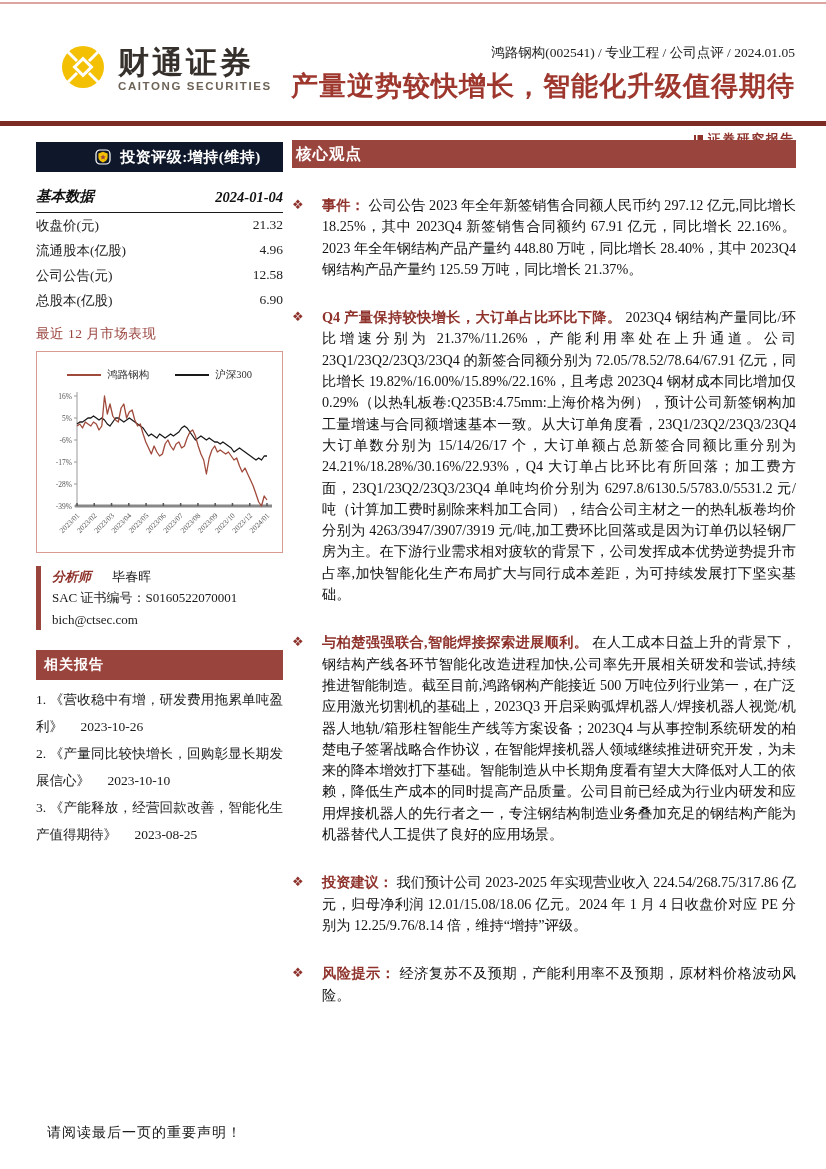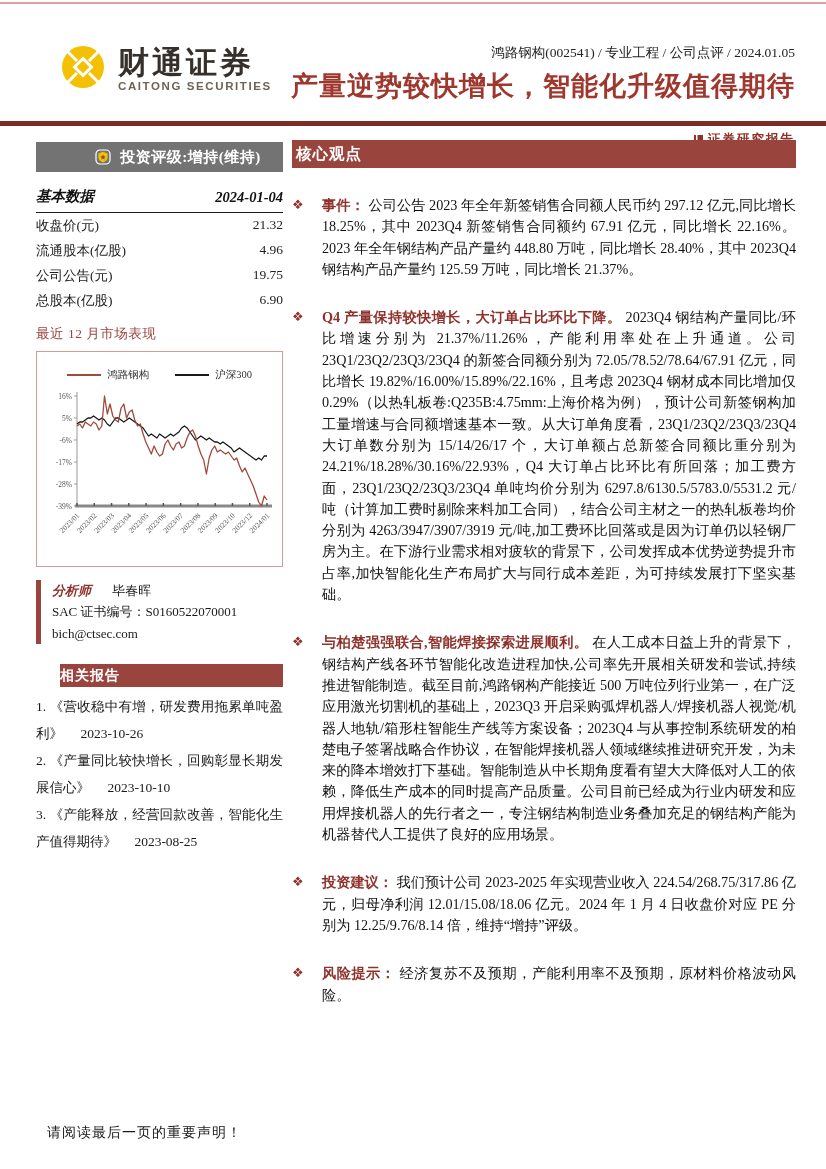--- a/index.html
+++ b/index.html
@@ -13,31 +13,31 @@
   .brand-text .en { font-size:11.5px; color:#6d6357; letter-spacing:1.6px; font-family:"Liberation Sans",sans-serif; font-weight:bold; }
   .head-meta { position:absolute; right:31px; top:44px; font-size:13.5px; color:#222; }
   .page-title { position:absolute; right:31px; top:68px; font-size:27px; font-weight:bold; color:#9e372e; letter-spacing:1px; }
   .thick-rule { position:absolute; top:121px; left:0; width:826px; height:5px; background:#7d2b25; }
   .badge-row { position:absolute; right:31px; top:131px; display:flex; align-items:center; gap:5px; }
   .badge-sq { width:9px; height:9px; background:#8e322b; border-left:2px solid #8e322b; box-shadow:inset 1.5px -1.5px 0 #fff; }
   .badge-txt { font-size:12.5px; font-weight:bold; color:#8e322b; letter-spacing:2px; }
 
   
   .left-col { position:absolute; left:36px; top:142px; width:247px; }
-  .rating-banner { height:30px; background:#737373; color:#fff; display:flex; align-items:center; justify-content:center; gap:9px; font-weight:bold; font-size:15px; letter-spacing:.5px;padding-left:37px; }
+  .rating-banner { height:30px; background:#0f172a; color:#fff; display:flex; align-items:center; justify-content:center; gap:9px; font-weight:bold; font-size:15px; letter-spacing:.5px;padding-left:37px; }
   .basic-header { display:flex; justify-content:space-between; align-items:flex-end; margin-top:15px; padding-bottom:6px; border-bottom:1.5px solid #1a1a1a; font-weight:bold; font-size:14.5px; color:#111;font-style:italic; }
   .data-row { display:flex; justify-content:space-between; font-size:13.5px; color:#222; padding:3.5px 0; }
   .market-title { margin-top:12px; font-size:13.5px; color:#9a443e; letter-spacing:.5px; }
-  .chart-box { margin-top:8px; border:1px solid #d79b93; padding:16px 4px 14px 4px; }
+  .chart-box { margin-top:8px; border:1px solid #d79b93; padding:16px 4px 0 4px; }
   .legend { display:flex; justify-content:center; gap:26px; font-size:10.5px; color:#333; margin-bottom:6px; }
   .legend-entry { display:flex; align-items:center; gap:6px; }
   .legend-swatch { display:inline-block; width:34px; height:2px; background:#000; }
   .analyst { margin-top:13px; border-left:5px solid #9a443e; padding-left:11px; font-size:13px; line-height:1.65; color:#1a1a1a; }
   .analyst .lbl { font-weight:bold; font-style:italic; color:#8e322b; margin-right:18px; }
-  .related-banner { margin-top:20px; background:#9a443e; color:#fff; font-weight:bold; font-size:14px; height:23px; display:flex; align-items:center; padding-left:0; letter-spacing:1px;margin-left:24px; }
+  .related-banner { margin-top:20px; background:#9a443e; color:#fff; font-weight:bold; font-size:14px; height:30px; display:flex; align-items:center; padding-left:8px; letter-spacing:1px; }
   .reports { margin-top:6px; }
   .report-item { font-size:13.5px; color:#1a1a1a; line-height:2.0; text-align:justify; }
   .report-item .dt { margin-left:14px; }
 
   
   .right-col { position:absolute; left:292px; top:140px; width:504px; }
   .core-banner { height:28px; background:#9a443e; color:#fff; font-weight:bold; font-size:15.5px; display:flex; align-items:center; padding-left:4px; letter-spacing:1px; }
   .bullet { display:flex; margin-top:27px; }
   .bullet:first-of-type { margin-top:14px; }
   .bullet-icon { width:30px; flex:0 0 30px; color:#8e322b; font-size:13px; padding-top:2px; }
@@ -94,21 +94,21 @@
     <div class="data-row">
       <span>收盘价(元)</span>
       <span>21.32</span>
     </div>
     <div class="data-row">
       <span>流通股本(亿股)</span>
       <span>4.96</span>
     </div>
     <div class="data-row">
       <span>公司公告(元)</span>
-      <span>19.75</span>
+      <span>12.58</span>
     </div>
     <div class="data-row">
       <span>总股本(亿股)</span>
       <span>6.90</span>
     </div>
 
     <div class="market-title">最近 12 月市场表现</div>
 
     <div class="chart-box">
       <div class="legend">

